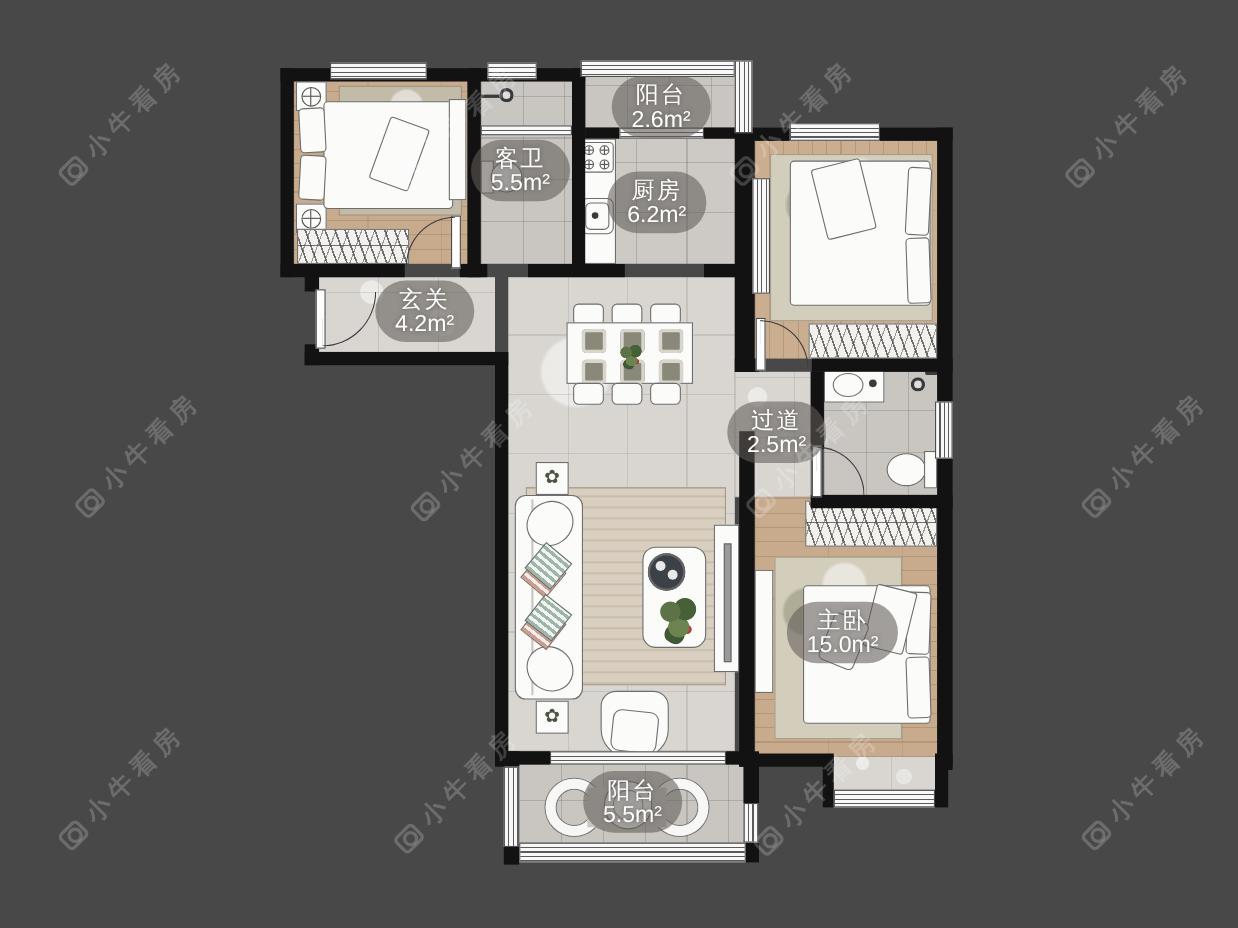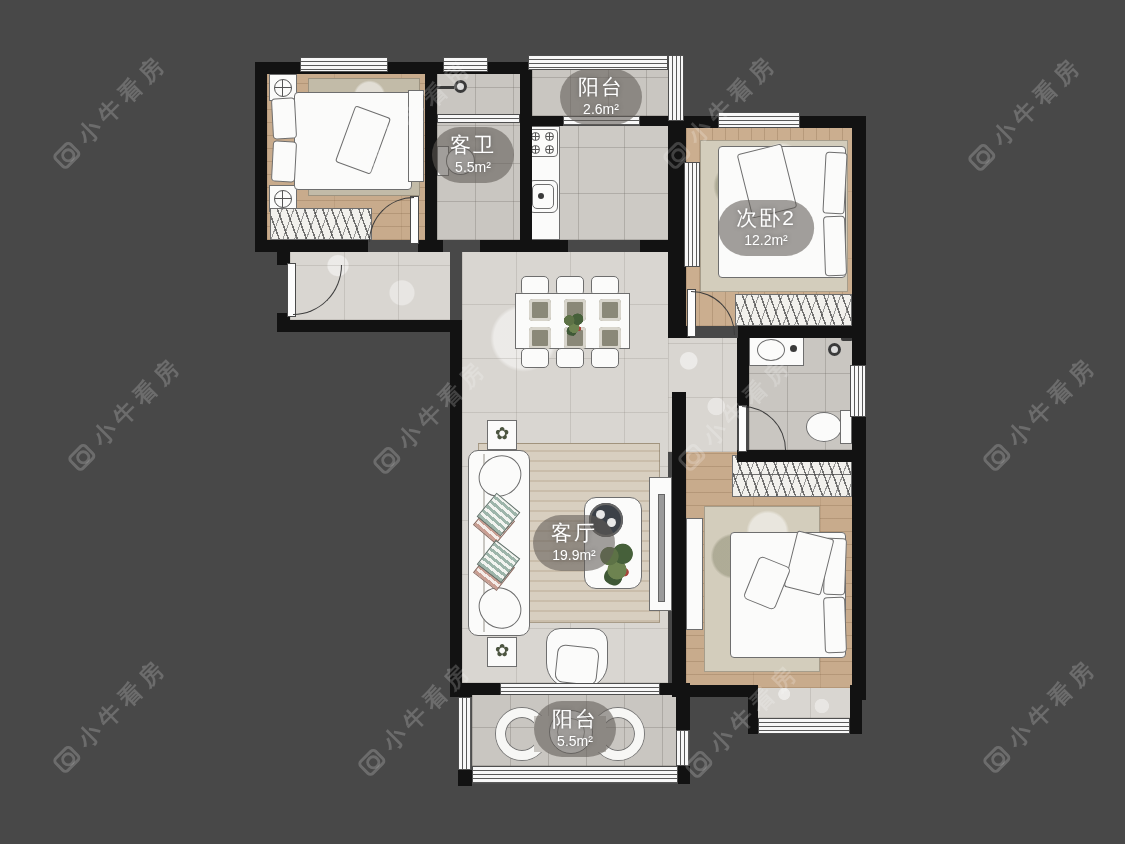--- a/index.html
+++ b/index.html
@@ -71,21 +71,21 @@
       radial-gradient(circle at 50% 65%, #6d8350 0 26%, transparent 28%),
       radial-gradient(circle at 70% 70%, #a8433a 0 9%, transparent 11%),
       radial-gradient(circle at 40% 80%, #3f5836 0 20%, transparent 22%);}
   .flower{position:absolute;background:#fbfbfa;border:1.3px solid #6e6e6e;
     color:#4c5540;font-size:17px;line-height:26px;text-align:center;}
   
   .lbl{position:absolute;transform:translate(-50%,-50%);background:rgba(96,92,87,.58);
     border-radius:40px;padding:6px 18px;text-align:center;color:#fff;z-index:40;
     text-shadow:0 0 4px rgba(70,70,70,.6);white-space:nowrap;}
   .lbl-name{font-size:21px;letter-spacing:2px;line-height:24px;}
-  .lbl-area{font-size:14px;line-height:20px;}
+  .lbl-area{font-size:21px;line-height:20px;}
   
   .wmk{position:absolute;display:flex;align-items:center;gap:9px;z-index:50;
     transform:rotate(-45deg);transform-origin:left center;pointer-events:none;
     color:rgba(255,255,255,.20);}
   .wmk-text{font-size:23px;font-weight:bold;letter-spacing:6px;white-space:nowrap;}
   .wmk-icon{width:24px;height:20px;border:3px solid rgba(255,255,255,.20);border-radius:5px;
     position:relative;}
   .wmk-icon::after{content:"";position:absolute;left:3px;top:1px;width:8px;height:8px;
     border:3px solid rgba(255,255,255,.20);border-radius:50%;}
   .z2{z-index:2;} .z3{z-index:3;} .z5{z-index:5;} .z6{z-index:6;} .z7{z-index:7;}
@@ -264,27 +264,35 @@
   <div class="arc z7" style="left:742px;top:406px;width:44px;height:44px;border-right-width:1.6px;border-top-width:1.6px;border-top-right-radius:100%;"></div>
 
   <div class="lbl" style="left:473px;top:155px;">
     <div class="lbl-name">客卫</div>
       <div class="lbl-area">5.5m²</div>
   </div>
   <div class="lbl" style="left:601px;top:97px;">
     <div class="lbl-name">阳台</div>
       <div class="lbl-area">2.6m²</div>
   </div>
-  <div class="lbl" style="left:766px;top:228px;">
-    <div class="lbl-name">次卧2</div>
-      <div class="lbl-area">12.2m²</div>
-  </div>
-  <div class="lbl" style="left:574px;top:543px;">
-    <div class="lbl-name">客厅</div>
-      <div class="lbl-area">19.9m²</div>
+  <div class="lbl" style="left:597px;top:184px;">
+    <div class="lbl-name">厨房</div>
+      <div class="lbl-area">6.2m²</div>
+  </div>
+  <div class="lbl" style="left:386px;top:283px;">
+    <div class="lbl-name">玄关</div>
+      <div class="lbl-area">4.2m²</div>
+  </div>
+  <div class="lbl" style="left:706px;top:393px;">
+    <div class="lbl-name">过道</div>
+      <div class="lbl-area">2.5m²</div>
+  </div>
+  <div class="lbl" style="left:766px;top:575px;">
+    <div class="lbl-name">主卧</div>
+      <div class="lbl-area">15.0m²</div>
   </div>
   <div class="lbl" style="left:575px;top:729px;">
     <div class="lbl-name">阳台</div>
       <div class="lbl-area">5.5m²</div>
   </div>
 
   <div class="wmk" style="left:58px;top:148px;">
       <span class="wmk-icon"></span>
       <span class="wmk-text">小牛看房</span>
     </div>

